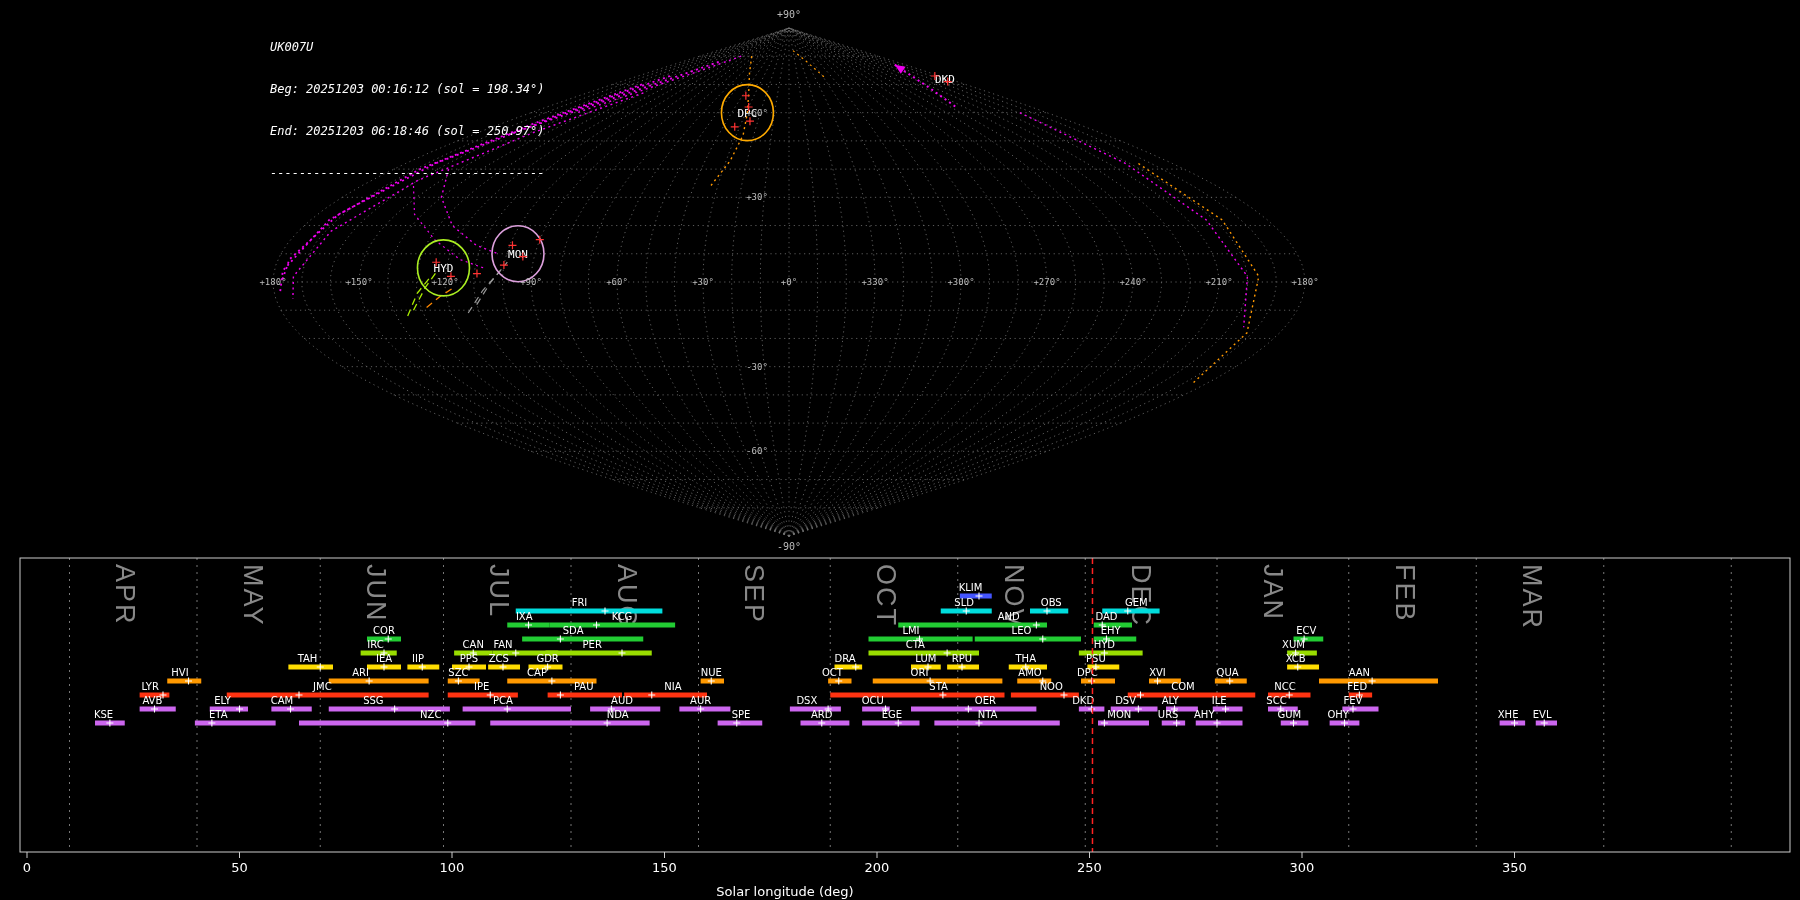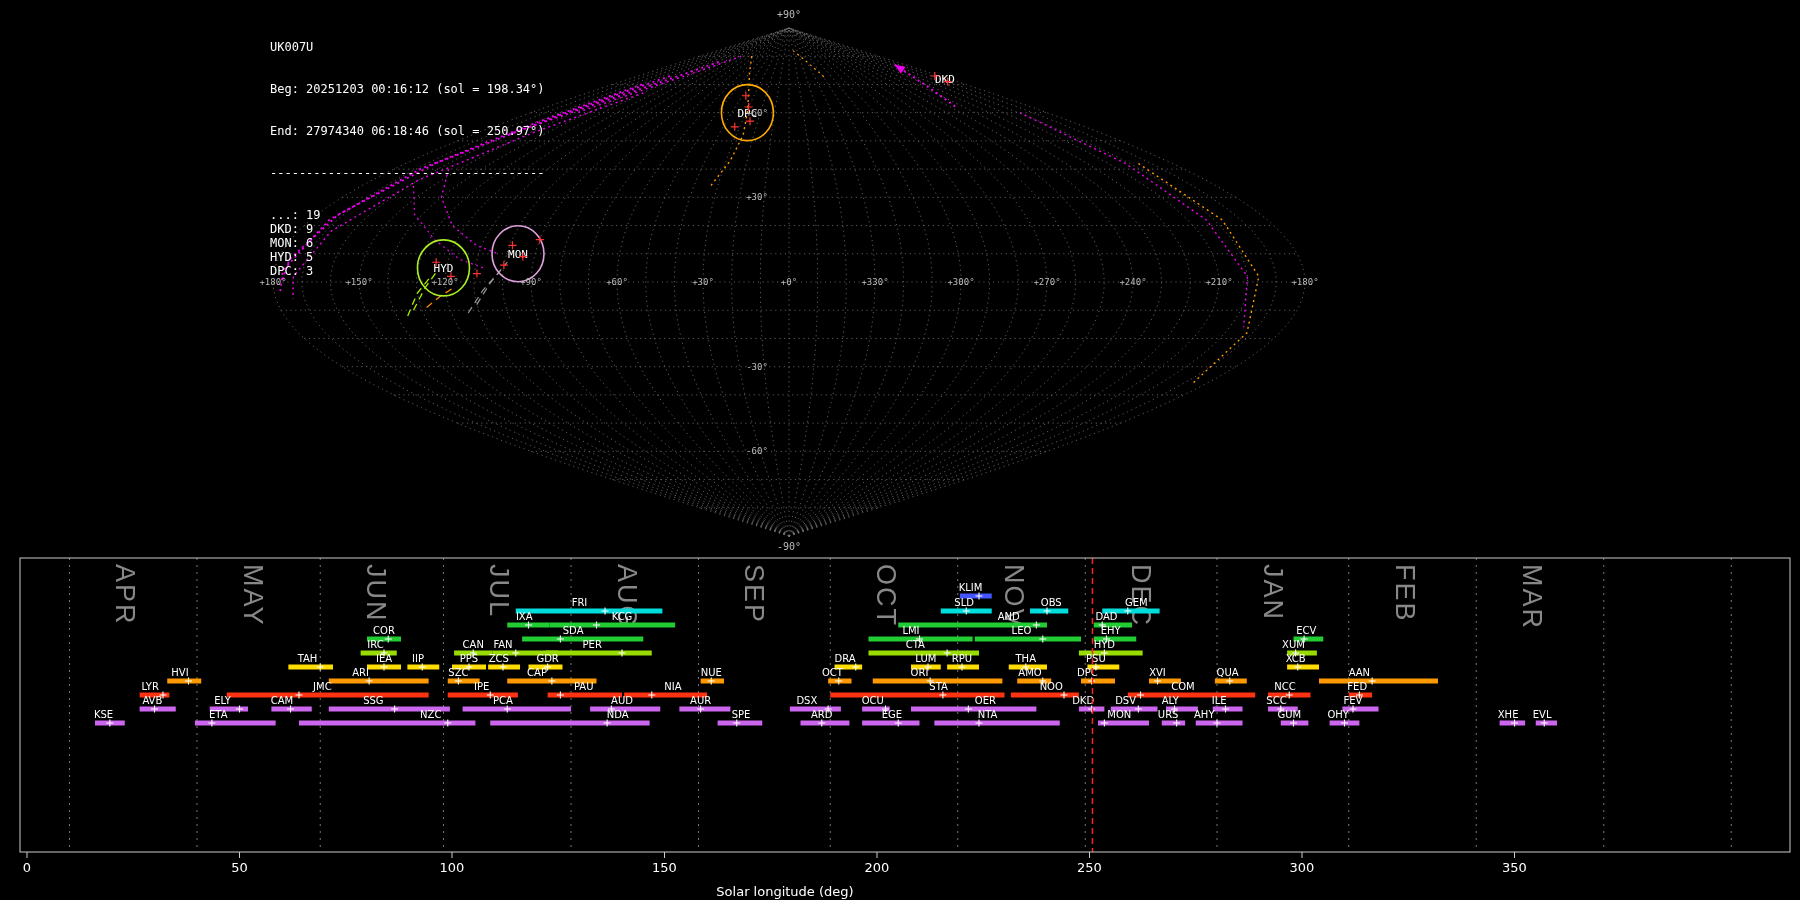--- a/index.html
+++ b/index.html
@@ -1,34 +1,33 @@
 <!DOCTYPE html>
 <html><head>
 <meta charset="utf-8">
 <style>
   html,body{margin:0;padding:0;background:#000;width:1800px;height:900px;overflow:hidden;}
   #root{position:relative;width:1800px;height:900px;background:#000;
         font-family:"DejaVu Sans Mono",monospace;}
   #header{position:absolute;left:270px;top:12px;color:#fff;font-size:12px;
-          line-height:14px;white-space:pre;z-index:5;}
+          line-height:14px;white-space:pre;z-index:5;font-style:italic;}
   #header div{white-space:pre;}
   svg{position:absolute;left:0;display:block;}
   #map{top:0;}
   #timeline{top:556px;}
 </style>
 </head>
 <body>
 
 <div id="root">
   <div id="header">
     <div>UK007U</div>
     <div>Beg: 20251203 00:16:12 (sol = 198.34°)</div>
-    <div>End: 27974340 06:18:46 (sol = 250.97°)</div>
+    <div>End: 20251203 06:18:46 (sol = 250.97°)</div>
     <div>--------------------------------------</div>
-    <div id="counts"><div>...: 19</div><div>DKD: 9</div><div>MON: 6</div><div>HYD: 5</div><div>DPC: 3</div></div>
   </div>
   <svg id="map" width="1800" height="556" viewBox="0 0 1800 556">
       <g stroke="#8a8a8a" stroke-width="0.8" fill="none" stroke-dasharray="1.2 3.6" opacity="0.85">
         <line x1="699.397540323864" y1="507.77777777777777" x2="878.602459676136" y2="507.77777777777777"></line>
         <line x1="612.5176060439549" y1="479.55555555555554" x2="965.4823939560451" y2="479.55555555555554"></line>
         <line x1="531" y1="451.3333333333333" x2="1047" y2="451.3333333333333"></line>
         <line x1="457.3215934017457" y1="423.1111111111111" x2="1120.6784065982542" y2="423.1111111111111"></line>
         <line x1="393.72106735060737" y1="394.8888888888889" x2="1184.2789326493926" y2="394.8888888888889"></line>
         <line x1="342.13089164722965" y1="366.66666666666663" x2="1235.8691083527704" y2="366.66666666666663"></line>
         <line x1="304.11860767447126" y1="338.44444444444446" x2="1273.8813923255289" y2="338.44444444444446"></line>

